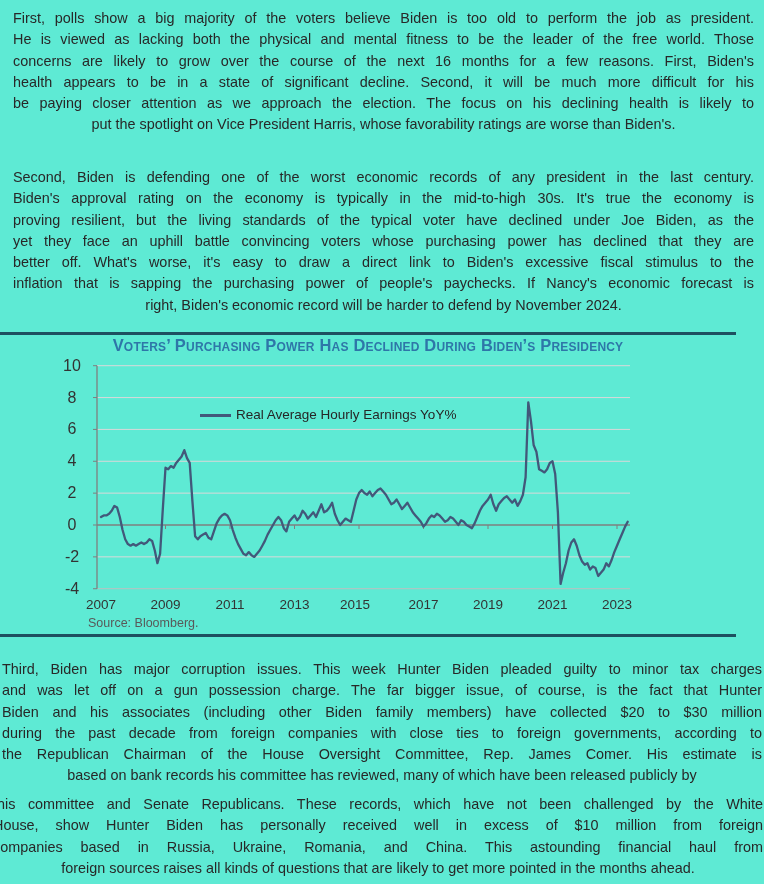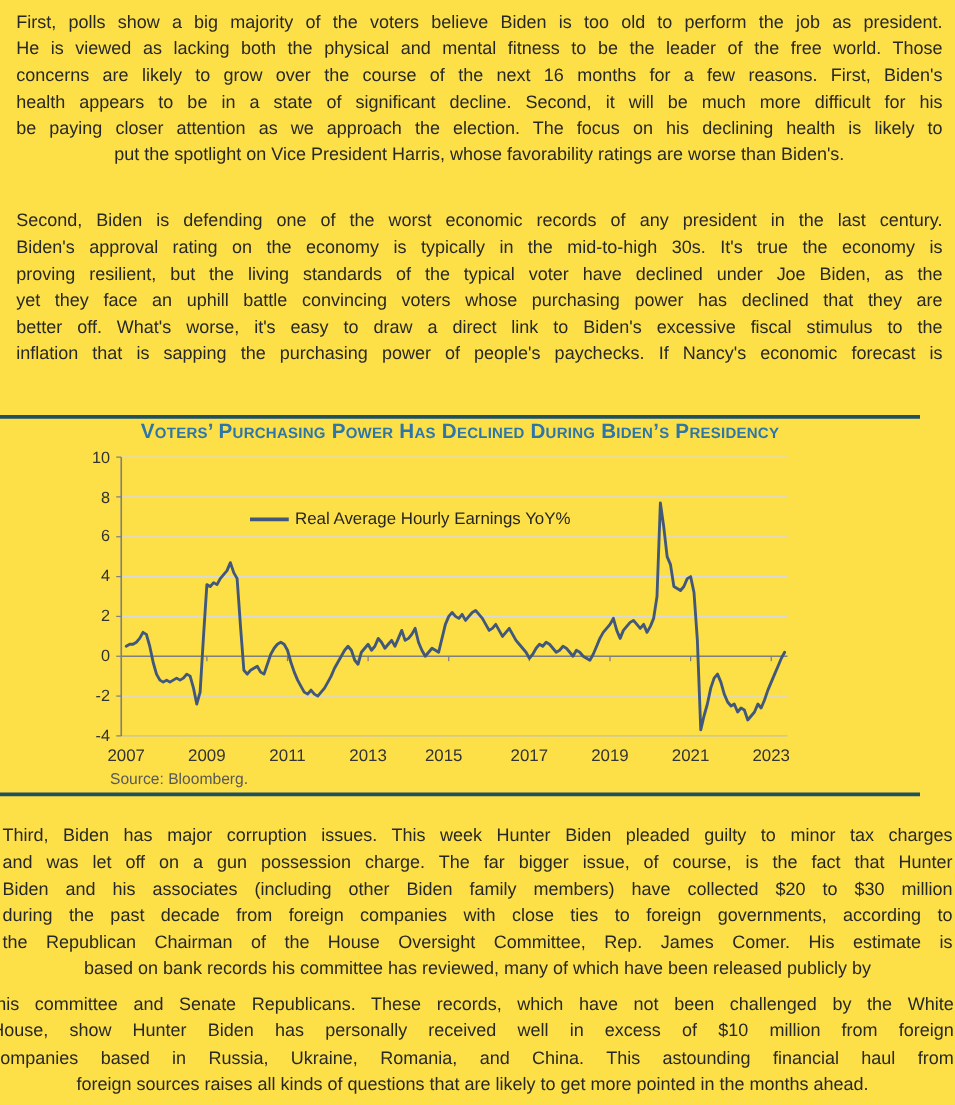--- a/index.html
+++ b/index.html
@@ -1,26 +1,26 @@
 <!DOCTYPE html>
 <html><head>
 <meta charset="utf-8">
 <style>
   html,body{margin:0;padding:0;background:#ffffff;}
   body{width:764px;height:884px;overflow:hidden;font-family:"Liberation Sans","DejaVu Sans",sans-serif;}
-  .page{position:relative;width:764px;height:884px;background:#fde047;}
+  .page{position:relative;width:764px;height:884px;background:#5eead4;}
   .para{position:absolute;color:#282828;font-size:14.4px;line-height:21.3px;}
   .jline{text-align:justify;text-align-last:justify;height:21.3px;overflow:visible;white-space:normal;}
   .jline.last{text-align:center;text-align-last:auto;}
   .rule{position:absolute;left:0;height:3px;}
   .chartbox{position:absolute;left:0;top:332px;width:736px;height:303px;}
   .chartbox svg{position:absolute;left:0;top:0;}
   .chart-title{position:absolute;left:0;top:4px;width:736px;text-align:center;
     font-variant:small-caps;font-weight:700;font-size:16.5px;letter-spacing:0.2px;}
-  .ylab{position:absolute;width:32px;text-align:right;font-size:13px;color:#333;height:16px;line-height:16px;}
+  .ylab{position:absolute;width:32px;text-align:center;font-size:16px;color:#333;height:16px;line-height:16px;}
   .xlab{position:absolute;width:46px;text-align:center;font-size:13.5px;color:#333;height:16px;line-height:16px;}
   .legend-line{position:absolute;width:31px;height:2.6px;}
   .legend-text{position:absolute;font-size:13.5px;color:#262626;}
   .source{position:absolute;font-size:12.5px;}
 </style>
 </head>
 <body>
 
 <div class="page">
 
@@ -33,20 +33,21 @@
     <div class="jline last">put the spotlight on Vice President Harris, whose favorability ratings are worse than Biden's.</div>
   </div>
 
   <div class="para" style="top:167px;left:13px;width:741px;">
     <div class="jline">Second, Biden is defending one of the worst economic records of any president in the last century.</div>
     <div class="jline">Biden's approval rating on the economy is typically in the mid-to-high 30s.  It's true the economy is</div>
     <div class="jline">proving resilient, but the living standards of the typical voter have declined under Joe Biden, as the</div>
     <div class="jline">yet they face an uphill battle convincing voters whose purchasing power has declined that they are</div>
     <div class="jline">better off.  What's worse, it's easy to draw a direct link to Biden's excessive fiscal stimulus to the</div>
     <div class="jline">inflation that is sapping the purchasing power of people's paychecks.  If Nancy's economic forecast is</div>
+    <div class="jline last">right, Biden's economic record will be harder to defend by November 2024.</div>
   </div>
 
   <div class="rule" style="top: 332px; width: 736px; background: rgb(30, 80, 96);"></div>
 
   <div class="chartbox">
     <div class="chart-title" style="color: rgb(46, 118, 168);">Voters’ Purchasing Power Has Declined During Biden’s Presidency</div>
     <svg width="736" height="303">
         <line x1="97" y1="33.69999999999999" x2="630" y2="33.69999999999999" stroke="#D9D9D9" stroke-width="1"></line>
         <line x1="93" y1="33.69999999999999" x2="97" y2="33.69999999999999" stroke="#7F7F7F" stroke-width="1"></line>
         <line x1="97" y1="65.56" x2="630" y2="65.56" stroke="#D9D9D9" stroke-width="1"></line>

